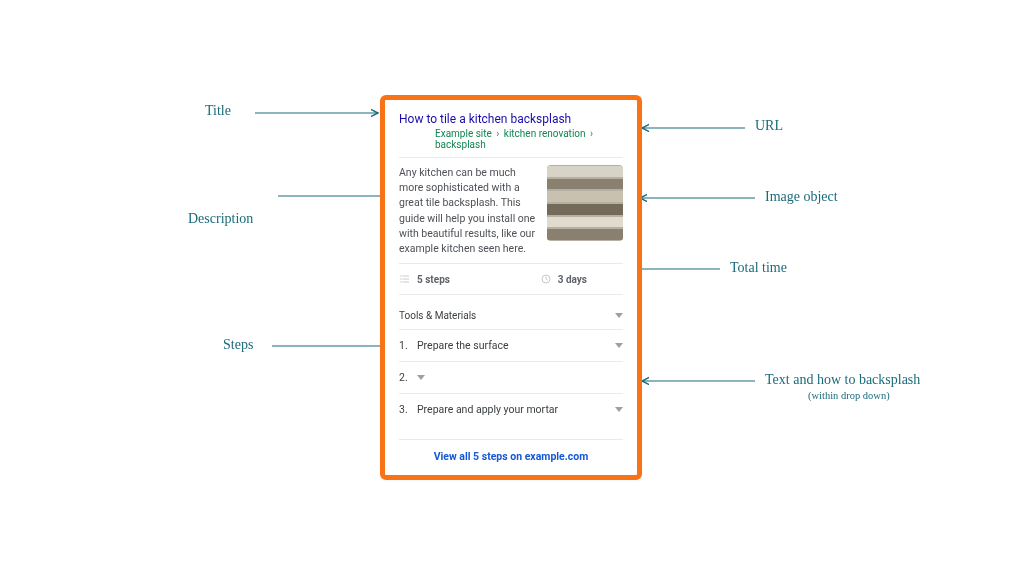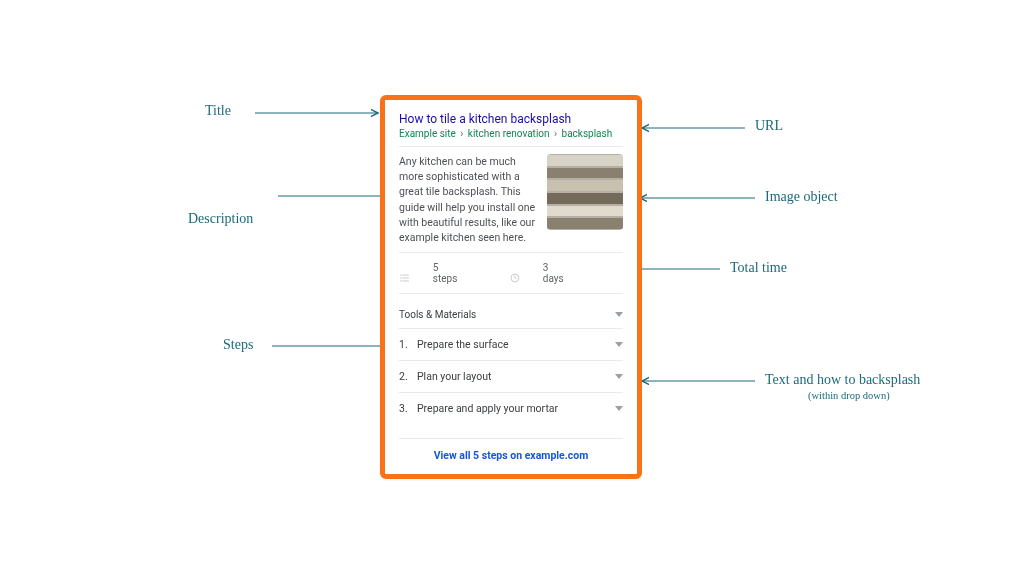--- a/index.html
+++ b/index.html
@@ -22,42 +22,42 @@
     width: 262px;
     background: #fff;
     border: 5px solid #f97316;
     border-radius: 6px;
     padding: 12px 14px 10px 14px;
     box-shadow: 0 1px 3px rgba(0,0,0,0.04);
     font-size: 10.5px;
     color: #4d5156;
   }
   .title { color:#1a0dab; font-size:12px; margin-bottom:2px; }
-  .breadcrumb { color:#118552; font-size:10px; }
+  .breadcrumb { color:#118552; font-size:10px;margin-left:36px; }
   .crumb-sep { color:#646b73; padding:0 2px; }
   .hr { border-top:1px solid #e8eaed; margin:7px 0; }
 
   .body-row { display:flex; gap:8px; }
   .desc { flex:1; line-height:1.45; color:#4d5156; font-size:10.5px; }
 
   .thumb {
     width: 76px; height: 76px;
     border-radius: 4px;
     overflow: hidden;
     display: flex; flex-direction: column;
     background:#b6b0a4;
   }
   .thumb .r { flex:1; margin:1px 0; }
   .thumb .a { background:#d8d3c7; }
   .thumb .b { background:#8a8070; }
   .thumb .c { background:#c9c1b0; }
   .thumb .d { background:#736a5a; }
   .thumb .e { background:#e0dbce; }
 
-  .meta { display:flex; align-items:flex-end; gap:22px; color:#5f6368; font-size:10px; padding:2px 0;}
+  .meta { display:flex; align-items:center; gap:6px; color:#5f6368; font-size:10px; padding:2px 0;font-weight:bold;}
   .meta .spacer { flex:1; }
   .meta svg { width:12px; height:12px; stroke:#909499; fill:none; }
 
   .section-title { font-size:10px; color:#3c4043; padding:8px 0; display:flex; align-items:center; }
   .section-title .grow { flex:1; }
 
   .steps-list { }
   .step-row { display:flex; align-items:center; padding:9px 0; border-top:1px solid #e8eaed; font-size:10.5px; color:#3c4043; }
   .step-row .num { width:18px; flex-shrink:0; }
   .step-row .label { flex:1; }
@@ -171,21 +171,20 @@
     </div>
 
     <div class="steps-list">
       <div class="step-row">
         <span class="num">1.</span>
         <span class="label">Prepare the surface</span>
         <span class="caret"></span>
       </div>
       <div class="step-row">
         <span class="num">2.</span>
-        <span class="label">Plan your layout</span>
         <span class="caret"></span>
       </div>
       <div class="step-row">
         <span class="num">3.</span>
         <span class="label">Prepare and apply your mortar</span>
         <span class="caret"></span>
       </div>
     </div>
 
     <div class="viewall">View all 5 steps on example.com</div>

